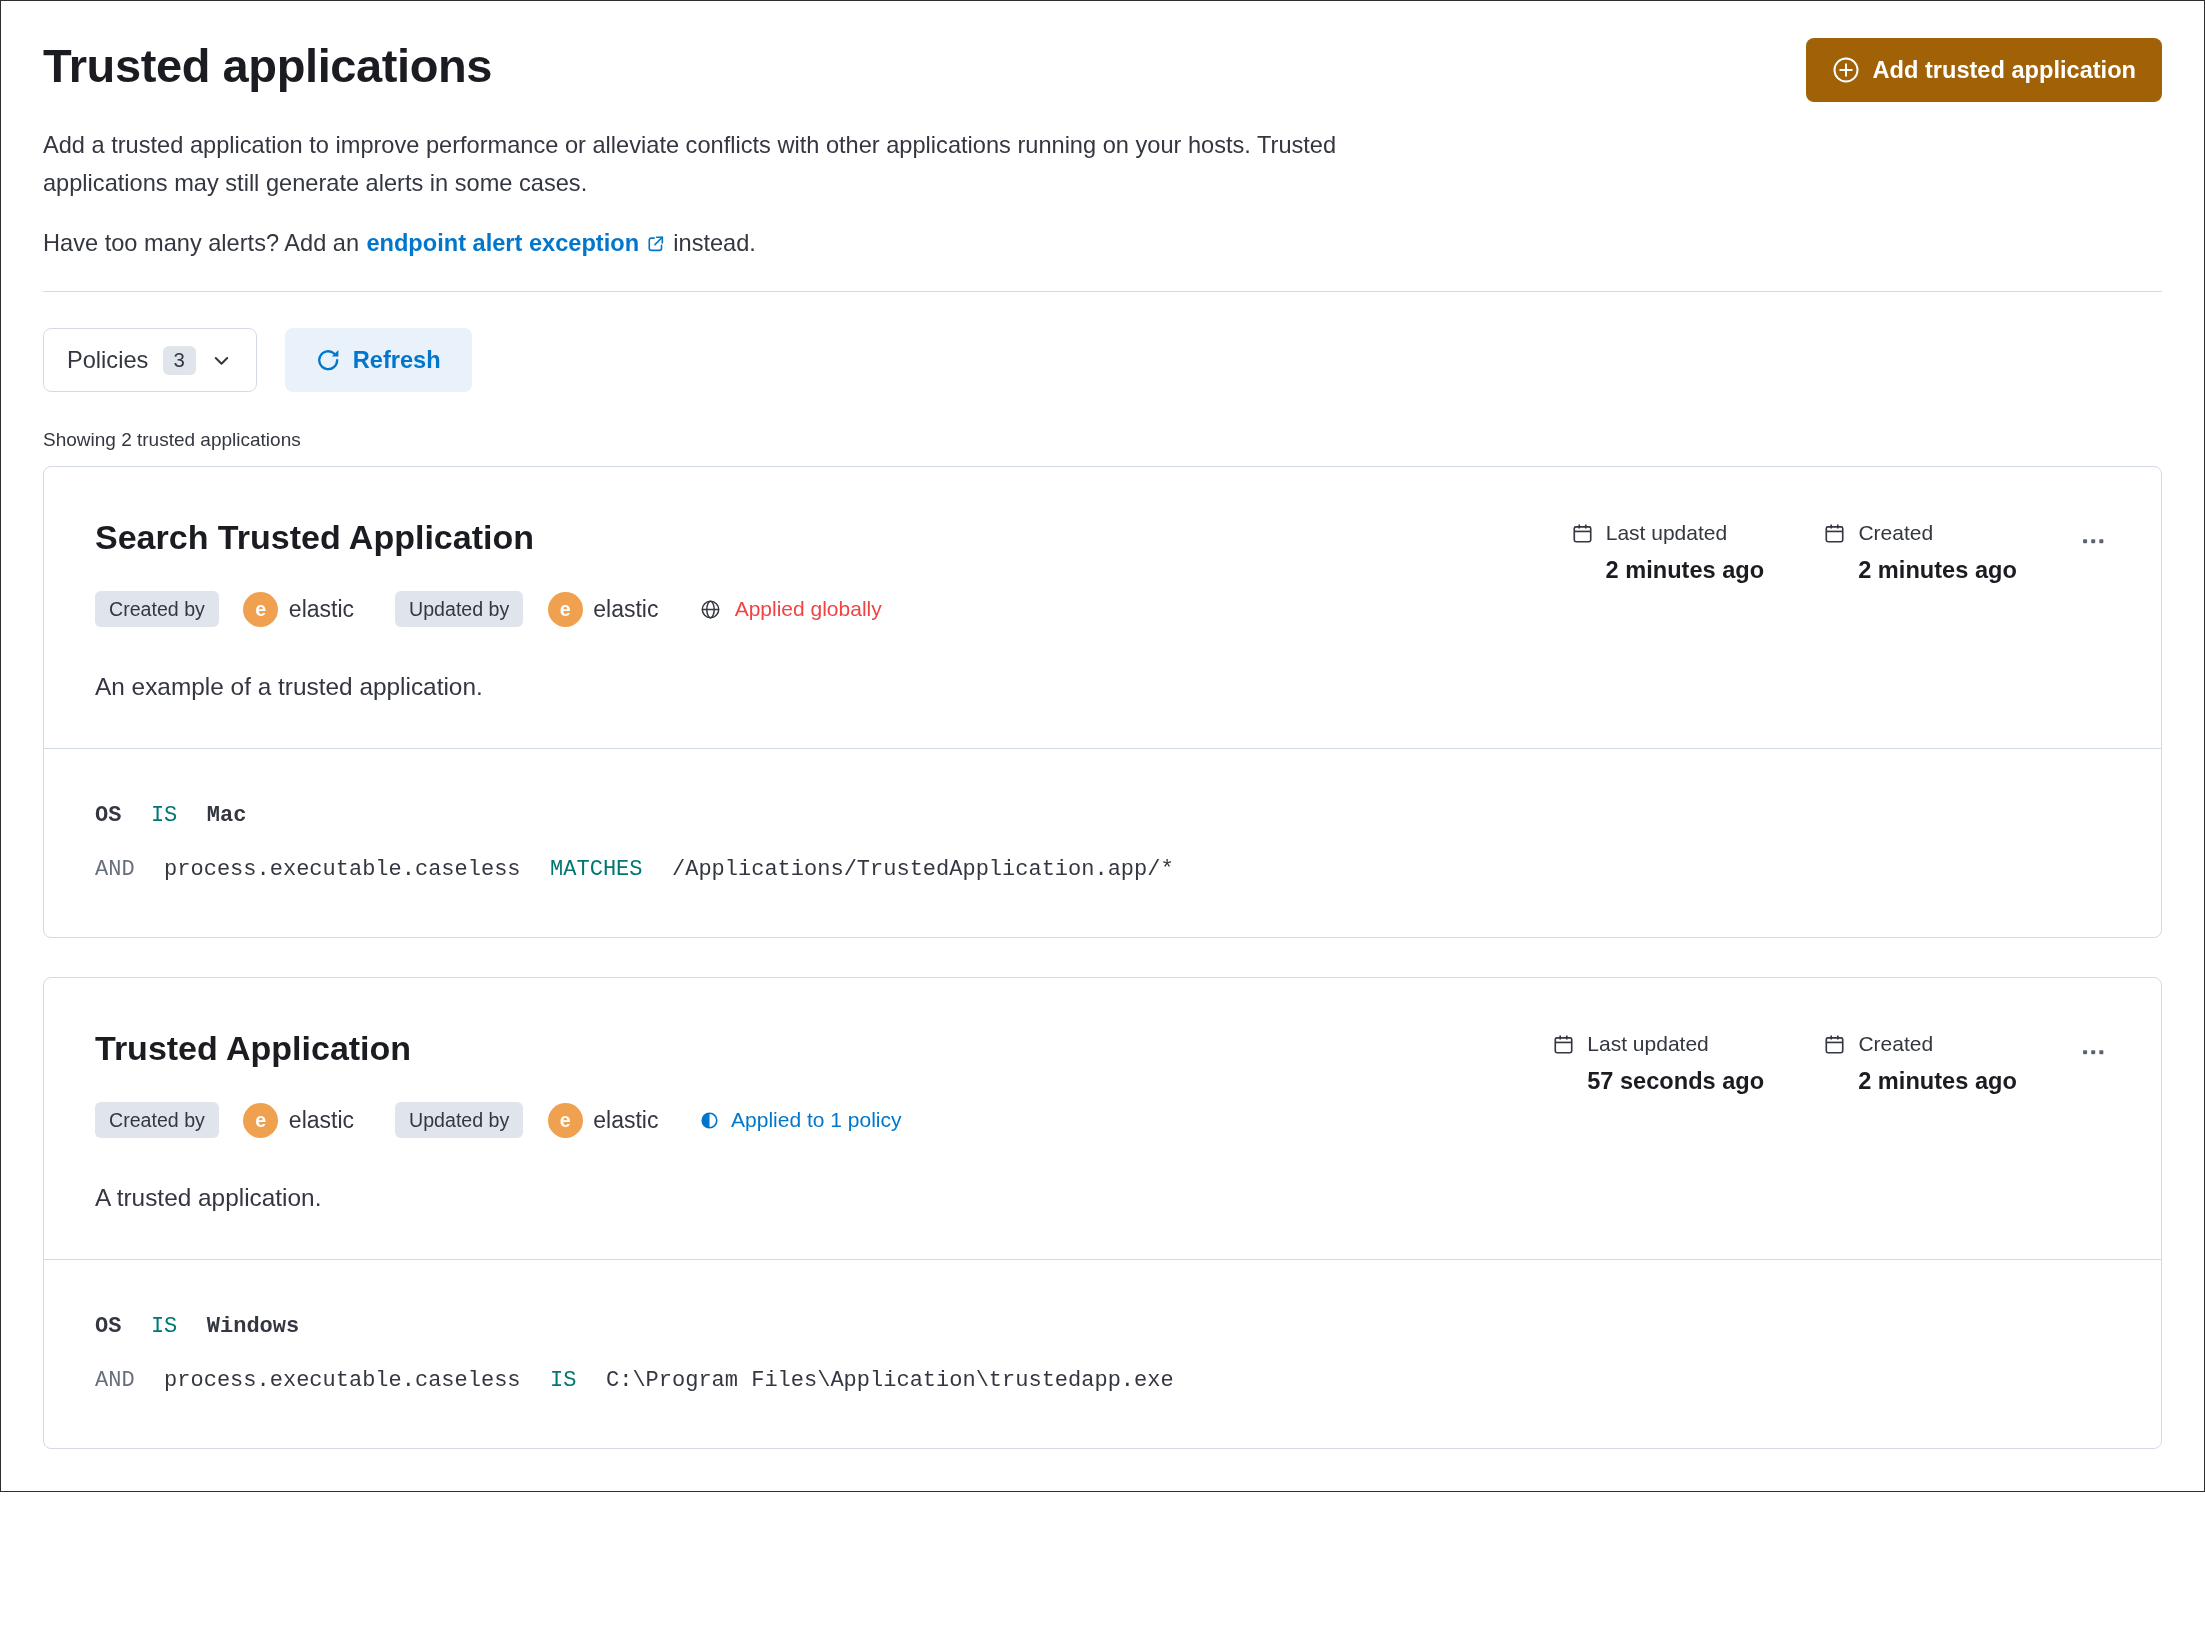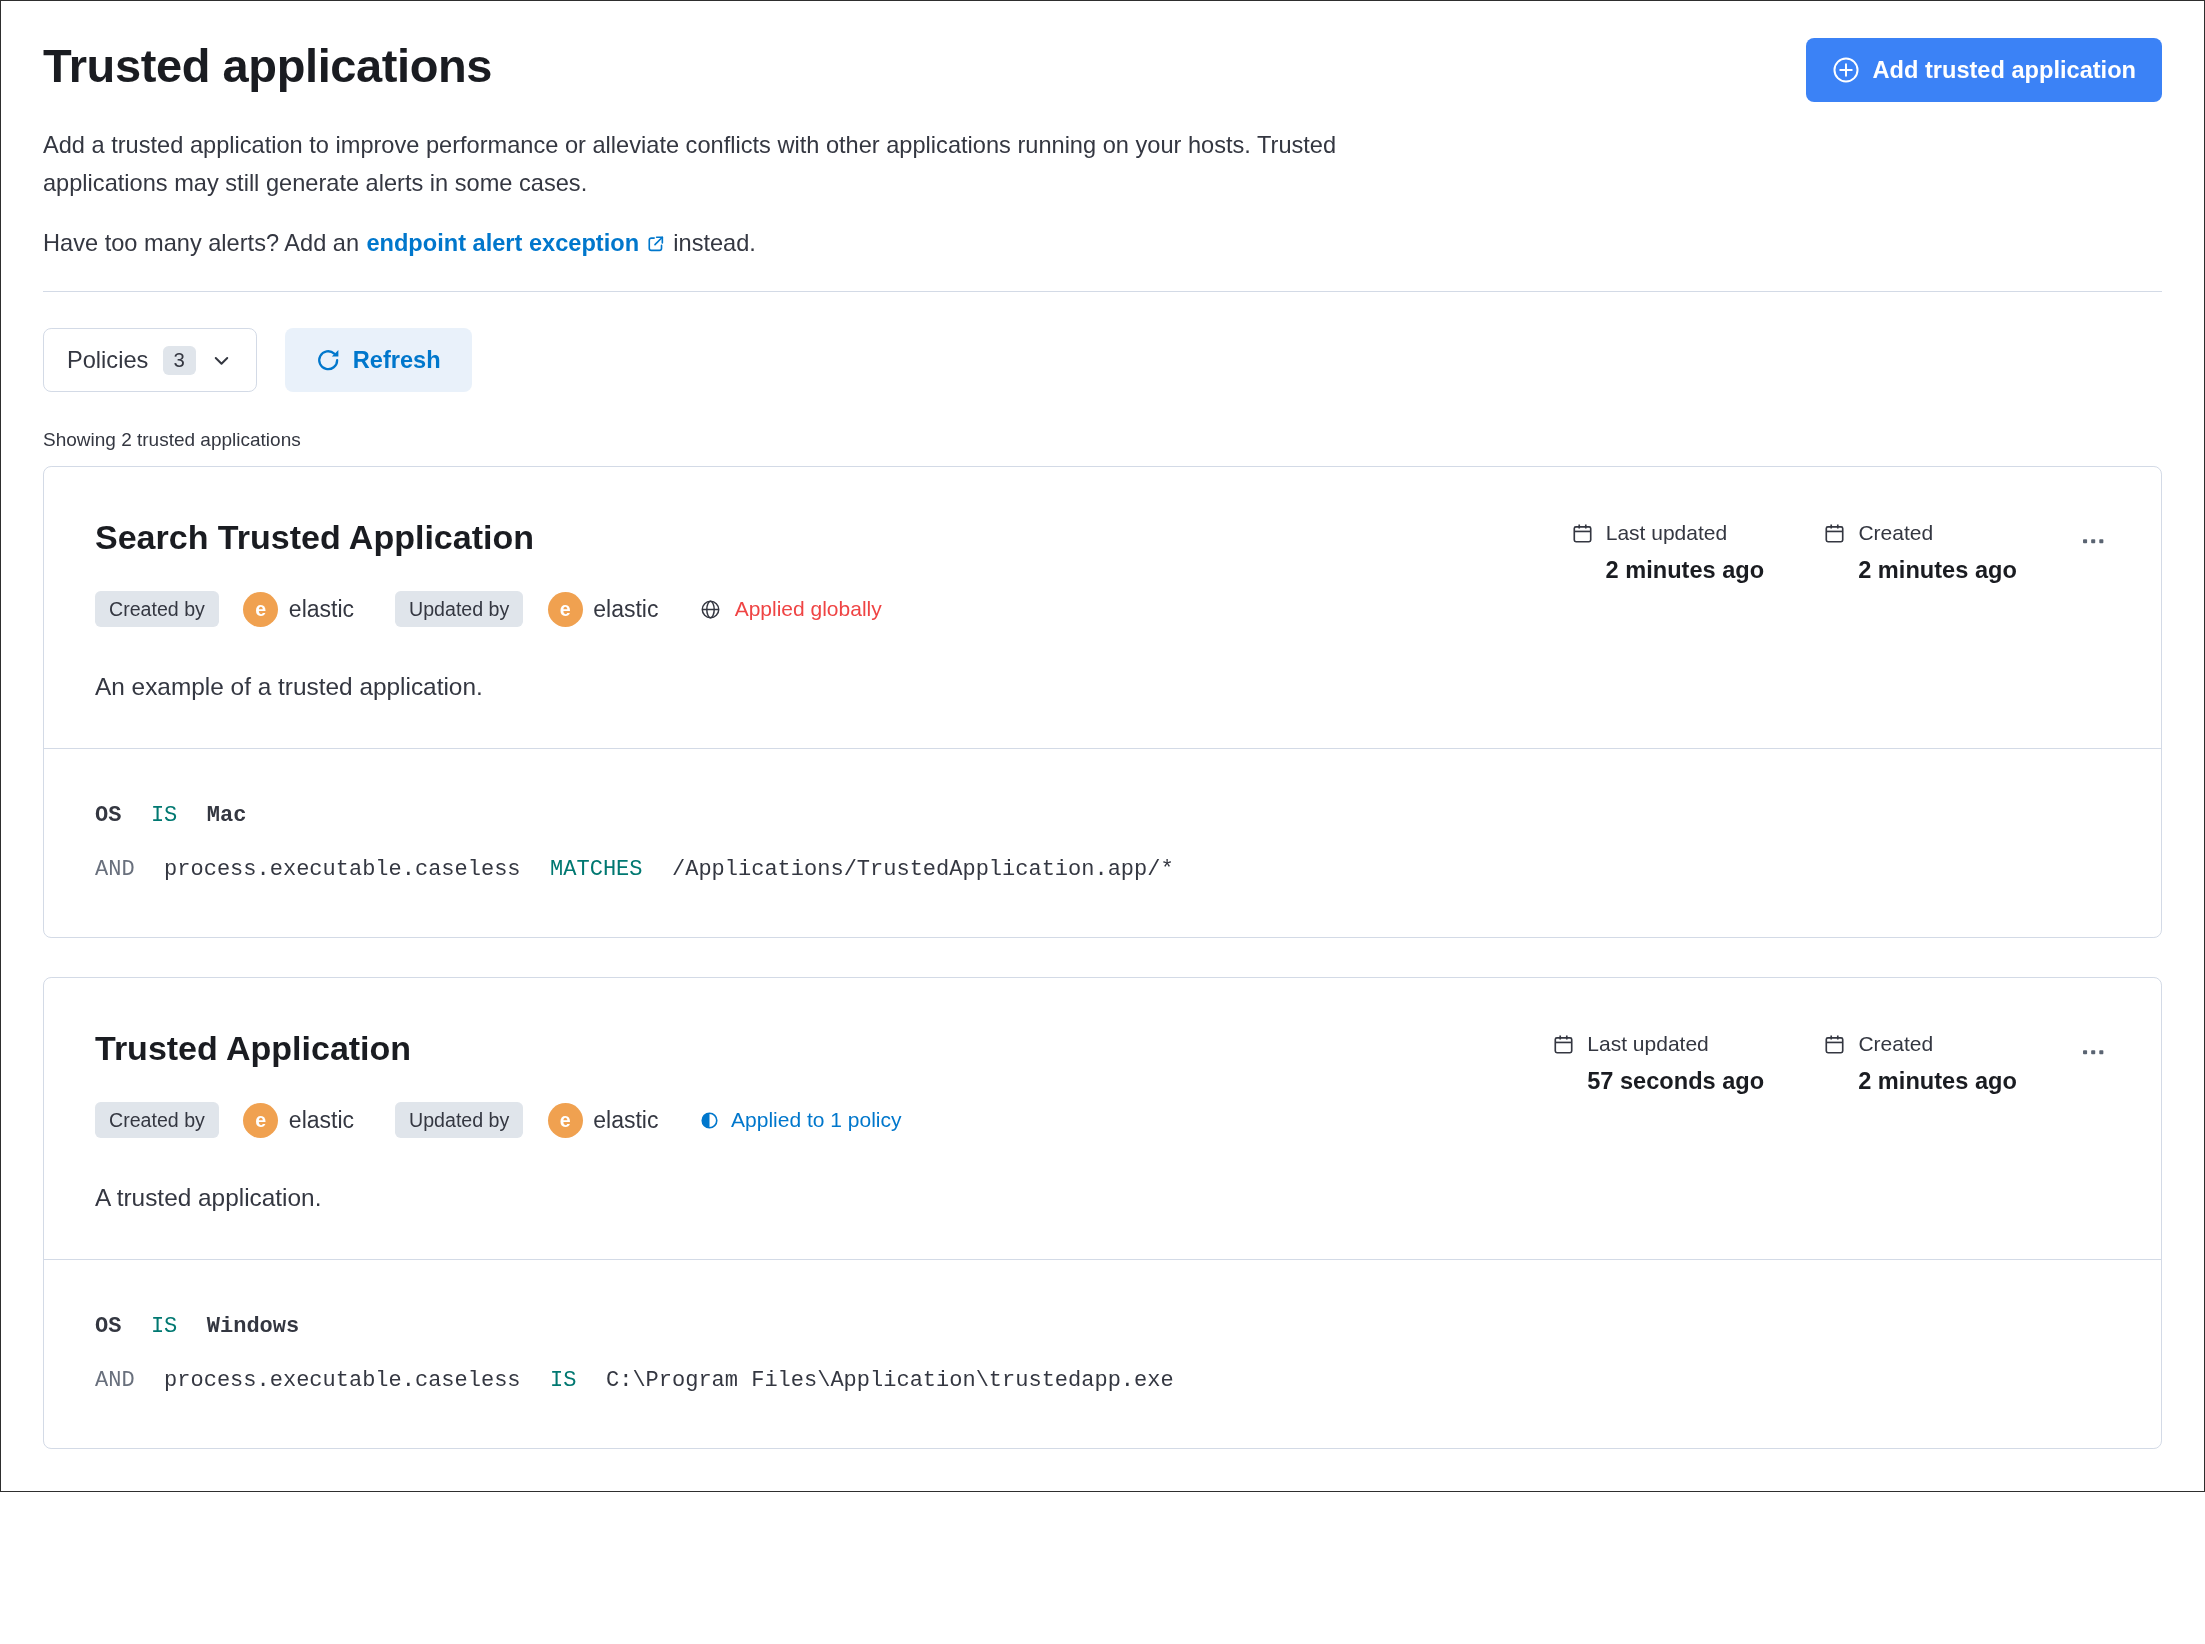--- a/index.html
+++ b/index.html
@@ -16,21 +16,21 @@
     background:#fff;
     padding:37px 42px 0 42px;
     overflow:hidden;
   }
 
   
   .title-row { display:flex; justify-content:space-between; align-items:flex-start; }
   h1.page-title { font-size:47px; font-weight:700; color:#1a1c21; margin:0; letter-spacing:-0.4px; }
   .btn-primary {
     display:inline-flex; align-items:center; gap:13px;
-    background:#3b82f6; color:#fff; border:none; border-radius:8.1px;
+    background:#a16207; color:#fff; border:none; border-radius:8.1px;
     height:64px; padding:0 26px; font-size:23.6px; font-weight:600;
     font-family:inherit; cursor:pointer; white-space:nowrap;
   }
   .desc { font-size:23.6px; line-height:38px; max-width:1312px; margin:24.4px 0 0 0; color:#343741; }
   .alerts-line { display:flex; align-items:center; gap:7.3px; font-size:23.6px; margin-top:28px; }
   .link { color:#0077CC; font-weight:600; text-decoration:none; display:inline-flex; align-items:center; gap:7.3px; cursor:pointer; }
 
   .divider { border:none; border-top:0.8px solid #D3DAE6; margin:34px 0 0 0; }
 
   

